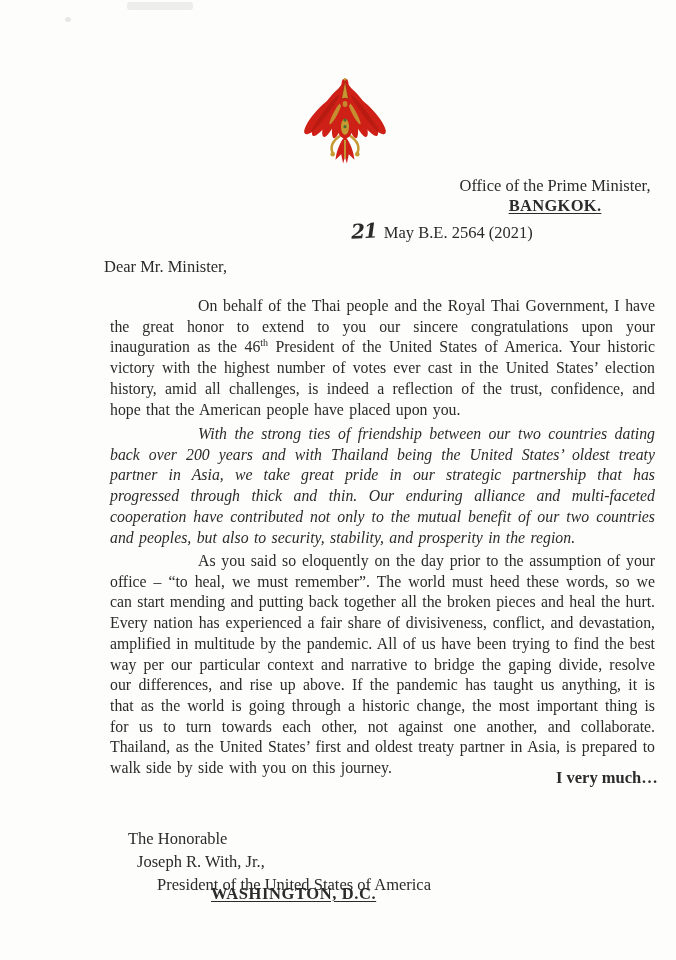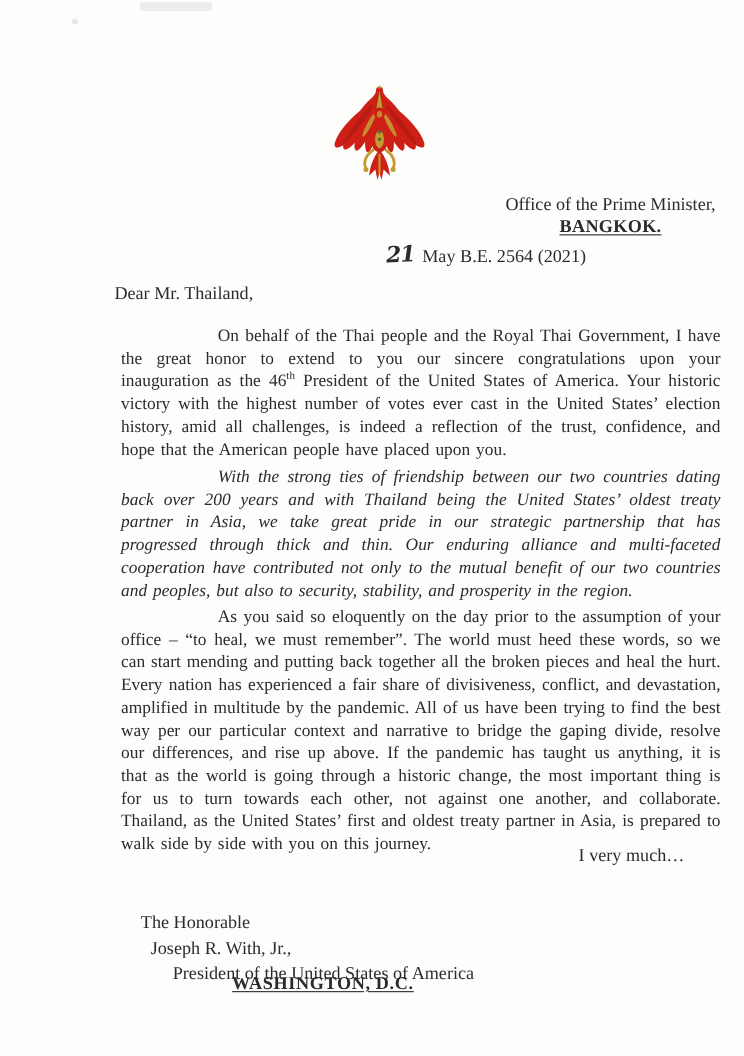--- a/index.html
+++ b/index.html
@@ -55,22 +55,23 @@
     position:absolute; left:97px; width:545px;
     font-size:15.8px; line-height:20.7px;
     text-align:justify; text-align-last:left;
     text-indent:88px; word-spacing:0.09em;margin-left:13px;
   }
   .p1 { top:296px; }
   .p2 { top:424px;font-style:italic; }
   .p3 { top:551px;font-family:Liberation Serif, serif; }
   .para sup { font-size:10px; line-height:0; }
   .closing {
-    position:absolute; left:526px; top:768px; font-size:16.5px;
+    position:absolute; left:556px; top:768px; font-size:16.5px;
     white-space:nowrap;
+    font-weight:bold;
   }
   .recipient { position:absolute; left:0; top:0; width:676px; }
   .recipient div { position:absolute; font-size:16.5px; white-space:nowrap; }
   .rec1 { left:108px; top:829px;margin-left:20px; }
   .rec2 { left:137px; top:852px; }
   .rec3 { left:157px; top:875px; }
   .rec4 {
     left:211px; top:884px; font-weight:bold;
     text-decoration:underline; text-underline-offset:2px;
     letter-spacing:0.6px;
@@ -130,21 +131,21 @@
     </svg>
   </div>
 
   <div class="letterhead">
     <div>Office of the Prime Minister,</div>
     <div class="city">BANGKOK.</div>
   </div>
 
   <div class="date-line"><span class="day">21</span><span>May B.E. 2564 (2021)</span></div>
 
-  <div class="salutation">Dear Mr. Thailand,</div>
+  <div class="salutation">Dear Mr. Minister,</div>
 
   <p class="para p1"><span>On behalf of the Thai people and the Royal Thai Government, I have the great honor to extend to you our sincere congratulations upon your inauguration as the 46</span><sup>th</sup><span> President of the United States of America. Your historic victory with the highest number of votes ever cast in the United States’ election history, amid all challenges, is indeed a reflection of the trust, confidence, and hope that the American people have placed upon you.</span></p>
 
   <p class="para p2">With the strong ties of friendship between our two countries dating back over 200 years and with Thailand being the United States’ oldest treaty partner in Asia, we take great pride in our strategic partnership that has progressed through thick and thin. Our enduring alliance and multi-faceted cooperation have contributed not only to the mutual benefit of our two countries and peoples, but also to security, stability, and prosperity in the region.</p>
 
   <p class="para p3">As you said so eloquently on the day prior to the assumption of your office – “to heal, we must remember”. The world must heed these words, so we can start mending and putting back together all the broken pieces and heal the hurt. Every nation has experienced a fair share of divisiveness, conflict, and devastation, amplified in multitude by the pandemic.  All of us have been trying to find the best way per our particular context and narrative to bridge the gaping divide, resolve our differences, and rise up above.  If the pandemic has taught us anything, it is that as the world is going through a historic change, the most important thing is for us to turn towards each other, not against one another, and collaborate. Thailand, as the United States’ first and oldest treaty partner in Asia, is prepared to walk side by side with you on this journey.</p>
 
   <div class="closing">I very much…</div>
 
   <div class="recipient">

